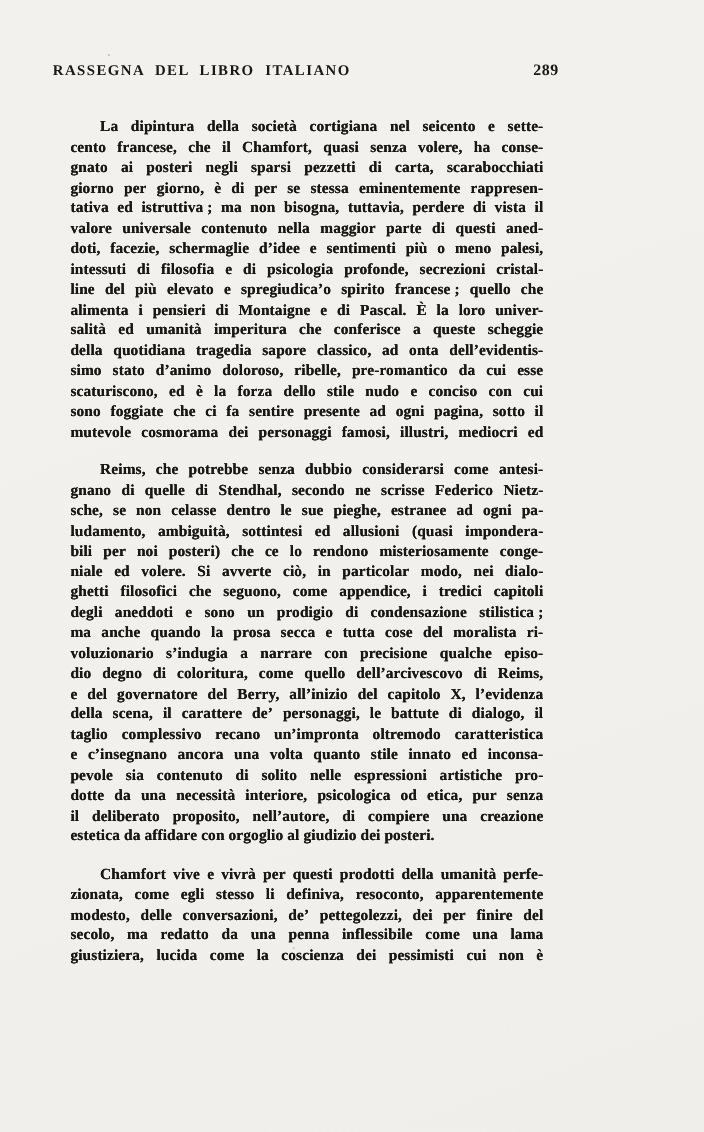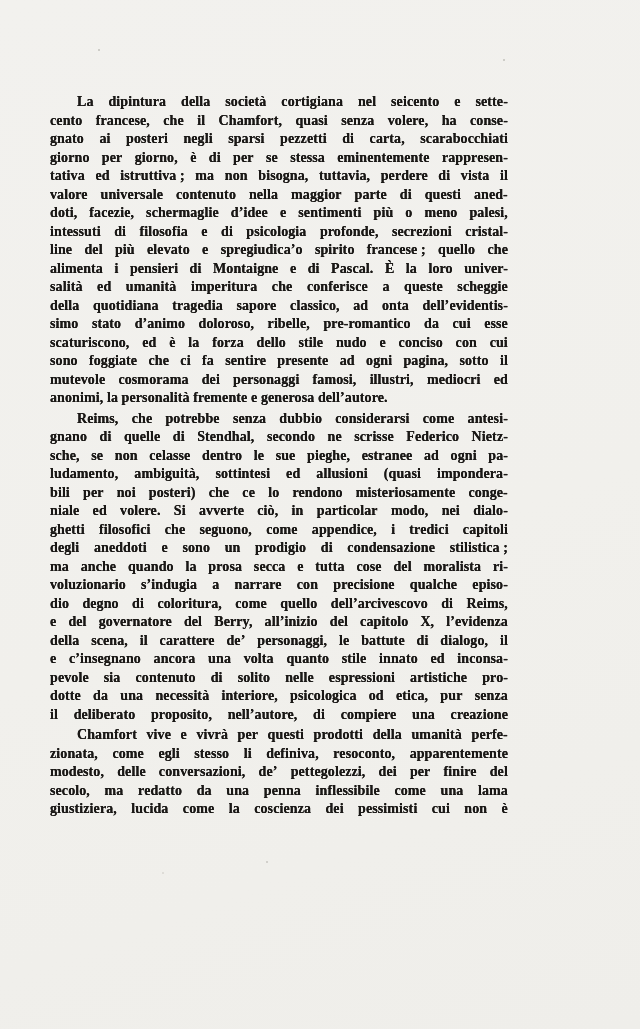--- a/index.html
+++ b/index.html
@@ -28,21 +28,21 @@
     font-size: 14.5px; font-weight: 700; letter-spacing: 0.5px;
   }
   .body-text {
     position: absolute;
     left: 48px; top: 91px; width: 462px;
     color: var(--ink, #1a1816);
     font-size: 14px; font-weight: 700;
     letter-spacing: 0.1px;
     text-shadow: 0 0 0.35px currentColor;
   }
-  .paragraph { margin: 2px; }
+  .paragraph { margin: 16px; }
   .line {
     display: flex; justify-content: space-between;
     height: 18.5px; line-height: 18.5px;
     align-items: baseline;
   }
   .line .w { flex: 0 0 auto; white-space: pre; }
   .line.first { padding-left: 27px; }
   .line.last { display: block; white-space: pre-wrap; }
   .it { }
   .speck {
@@ -52,20 +52,24 @@
   .speck-1 { left: 98px;  top: 49px;  width: 2px; height: 2px; }
   .speck-2 { left: 503px; top: 59px;  width: 2px; height: 2px; }
   .speck-3 { left: 266px; top: 861px; width: 2px; height: 2px; opacity: 0.3; }
   .speck-4 { left: 162px; top: 872px; width: 2px; height: 2px; opacity: 0.18; }
 </style>
 </head>
 <body style="--paper: #f1f0ec; --ink: #1a1816;">
 
 <div class="page">
 
+  <div class="header">
+    <div class="journal-title">RASSEGNA DEL LIBRO ITALIANO</div>
+    <div class="page-number">289</div>
+  </div>
 
   <div class="body-text" id="body-text">
       <div class="paragraph">
         <div class="line first">
           <span class="w">La</span>
           <span class="w">dipintura</span>
           <span class="w">della</span>
           <span class="w">società</span>
           <span class="w">cortigiana</span>
           <span class="w">nel</span>
@@ -244,21 +248,20 @@
         <div class="line">
           <span class="w">mutevole</span>
           <span class="w">cosmorama</span>
           <span class="w">dei</span>
           <span class="w">personaggi</span>
           <span class="w">famosi,</span>
           <span class="w">illustri,</span>
           <span class="w">mediocri</span>
           <span class="w">ed</span>
         </div>
-        <div class="line last"><span>anonimi, la personalità fremente e generosa dell’autore.</span></div>
       </div>
       <div class="paragraph">
         <div class="line first">
           <span class="w">Reims,</span>
           <span class="w">che</span>
           <span class="w">potrebbe</span>
           <span class="w">senza</span>
           <span class="w">dubbio</span>
           <span class="w">considerarsi</span>
           <span class="w">come</span>
@@ -400,20 +403,28 @@
           <span class="w">carattere</span>
           <span class="w">de’</span>
           <span class="w">personaggi,</span>
           <span class="w">le</span>
           <span class="w">battute</span>
           <span class="w">di</span>
           <span class="w">dialogo,</span>
           <span class="w">il</span>
         </div>
         <div class="line">
+          <span class="w">taglio</span>
+          <span class="w">complessivo</span>
+          <span class="w">recano</span>
+          <span class="w">un’impronta</span>
+          <span class="w">oltremodo</span>
+          <span class="w">caratteristica</span>
+        </div>
+        <div class="line">
           <span class="w">e</span>
           <span class="w">c’insegnano</span>
           <span class="w">ancora</span>
           <span class="w">una</span>
           <span class="w">volta</span>
           <span class="w">quanto</span>
           <span class="w">stile</span>
           <span class="w">innato</span>
           <span class="w">ed</span>
           <span class="w">inconsa-</span>
@@ -444,20 +455,21 @@
         <div class="line">
           <span class="w">il</span>
           <span class="w">deliberato</span>
           <span class="w">proposito,</span>
           <span class="w">nell’autore,</span>
           <span class="w">di</span>
           <span class="w">compiere</span>
           <span class="w">una</span>
           <span class="w">creazione</span>
         </div>
+        <div class="line last"><span>estetica da affidare con orgoglio al giudizio dei posteri.</span></div>
       </div>
       <div class="paragraph">
         <div class="line first">
           <span class="w">Chamfort</span>
           <span class="w">vive</span>
           <span class="w">e</span>
           <span class="w">vivrà</span>
           <span class="w">per</span>
           <span class="w">questi</span>
           <span class="w it">prodotti</span>

